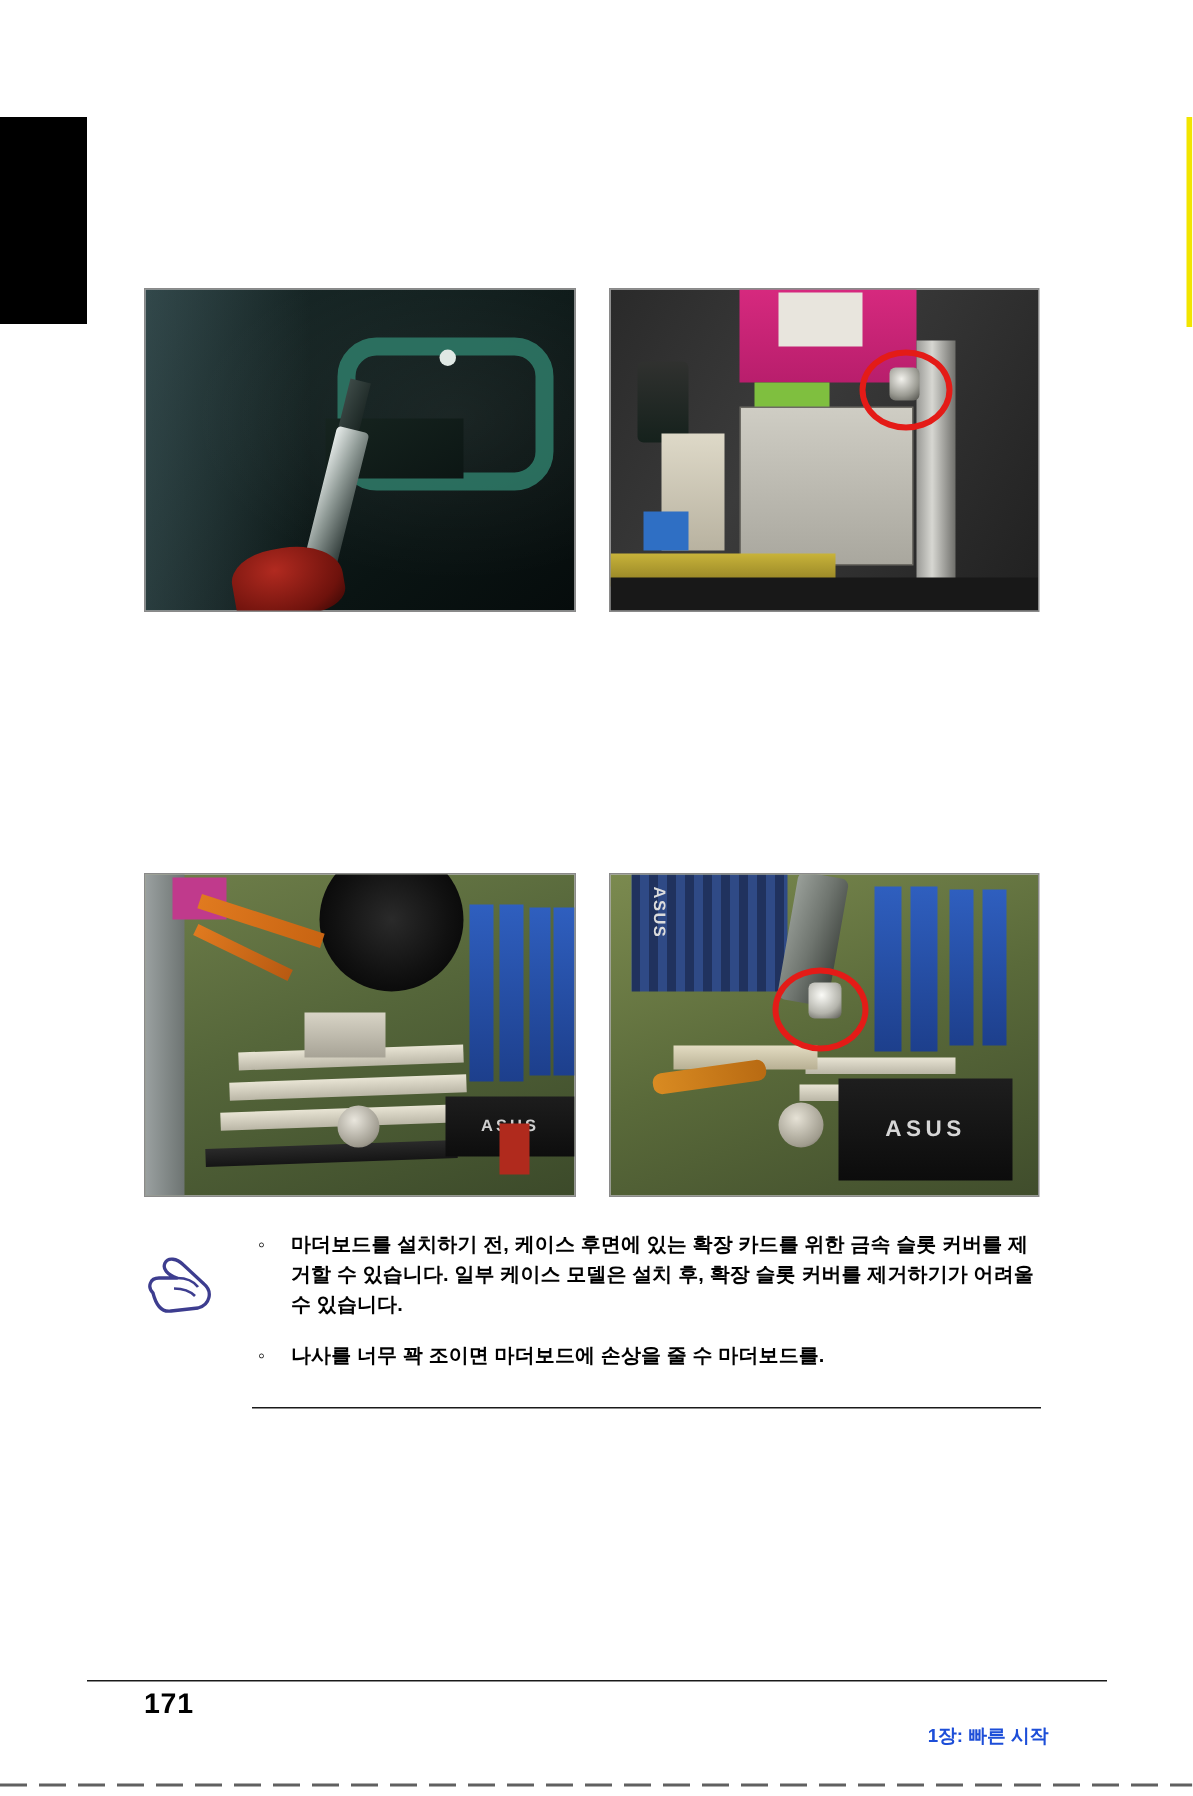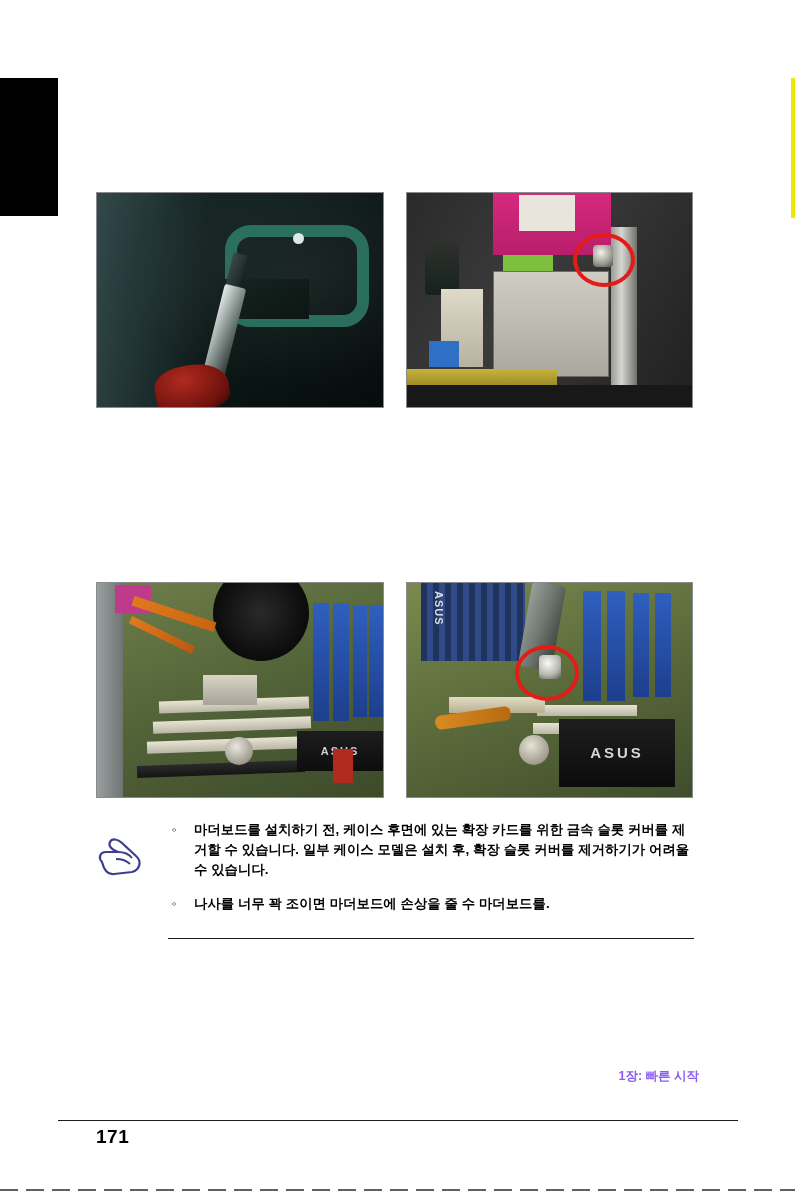--- a/index.html
+++ b/index.html
@@ -500,24 +500,24 @@
     left: 96px;
     top: 1126px;
     font-size: 19px;
     font-weight: bold;
     color: #000;
     letter-spacing: 0.5px;
   }
   .footer-right {
     position: absolute;
     right: 96px;
-    top: 1068px;
+    top: 1149px;
     font-size: 12.5px;
     font-weight: bold;
-    color: #8b5cf6;
+    color: #1d4ed8;
   }
   .bottom-band {
     position: absolute;
     left: 0;
     bottom: 0;
     width: 795px;
     height: 14px;
     background: #ffffff;
   }
   .bottom-stripe {

